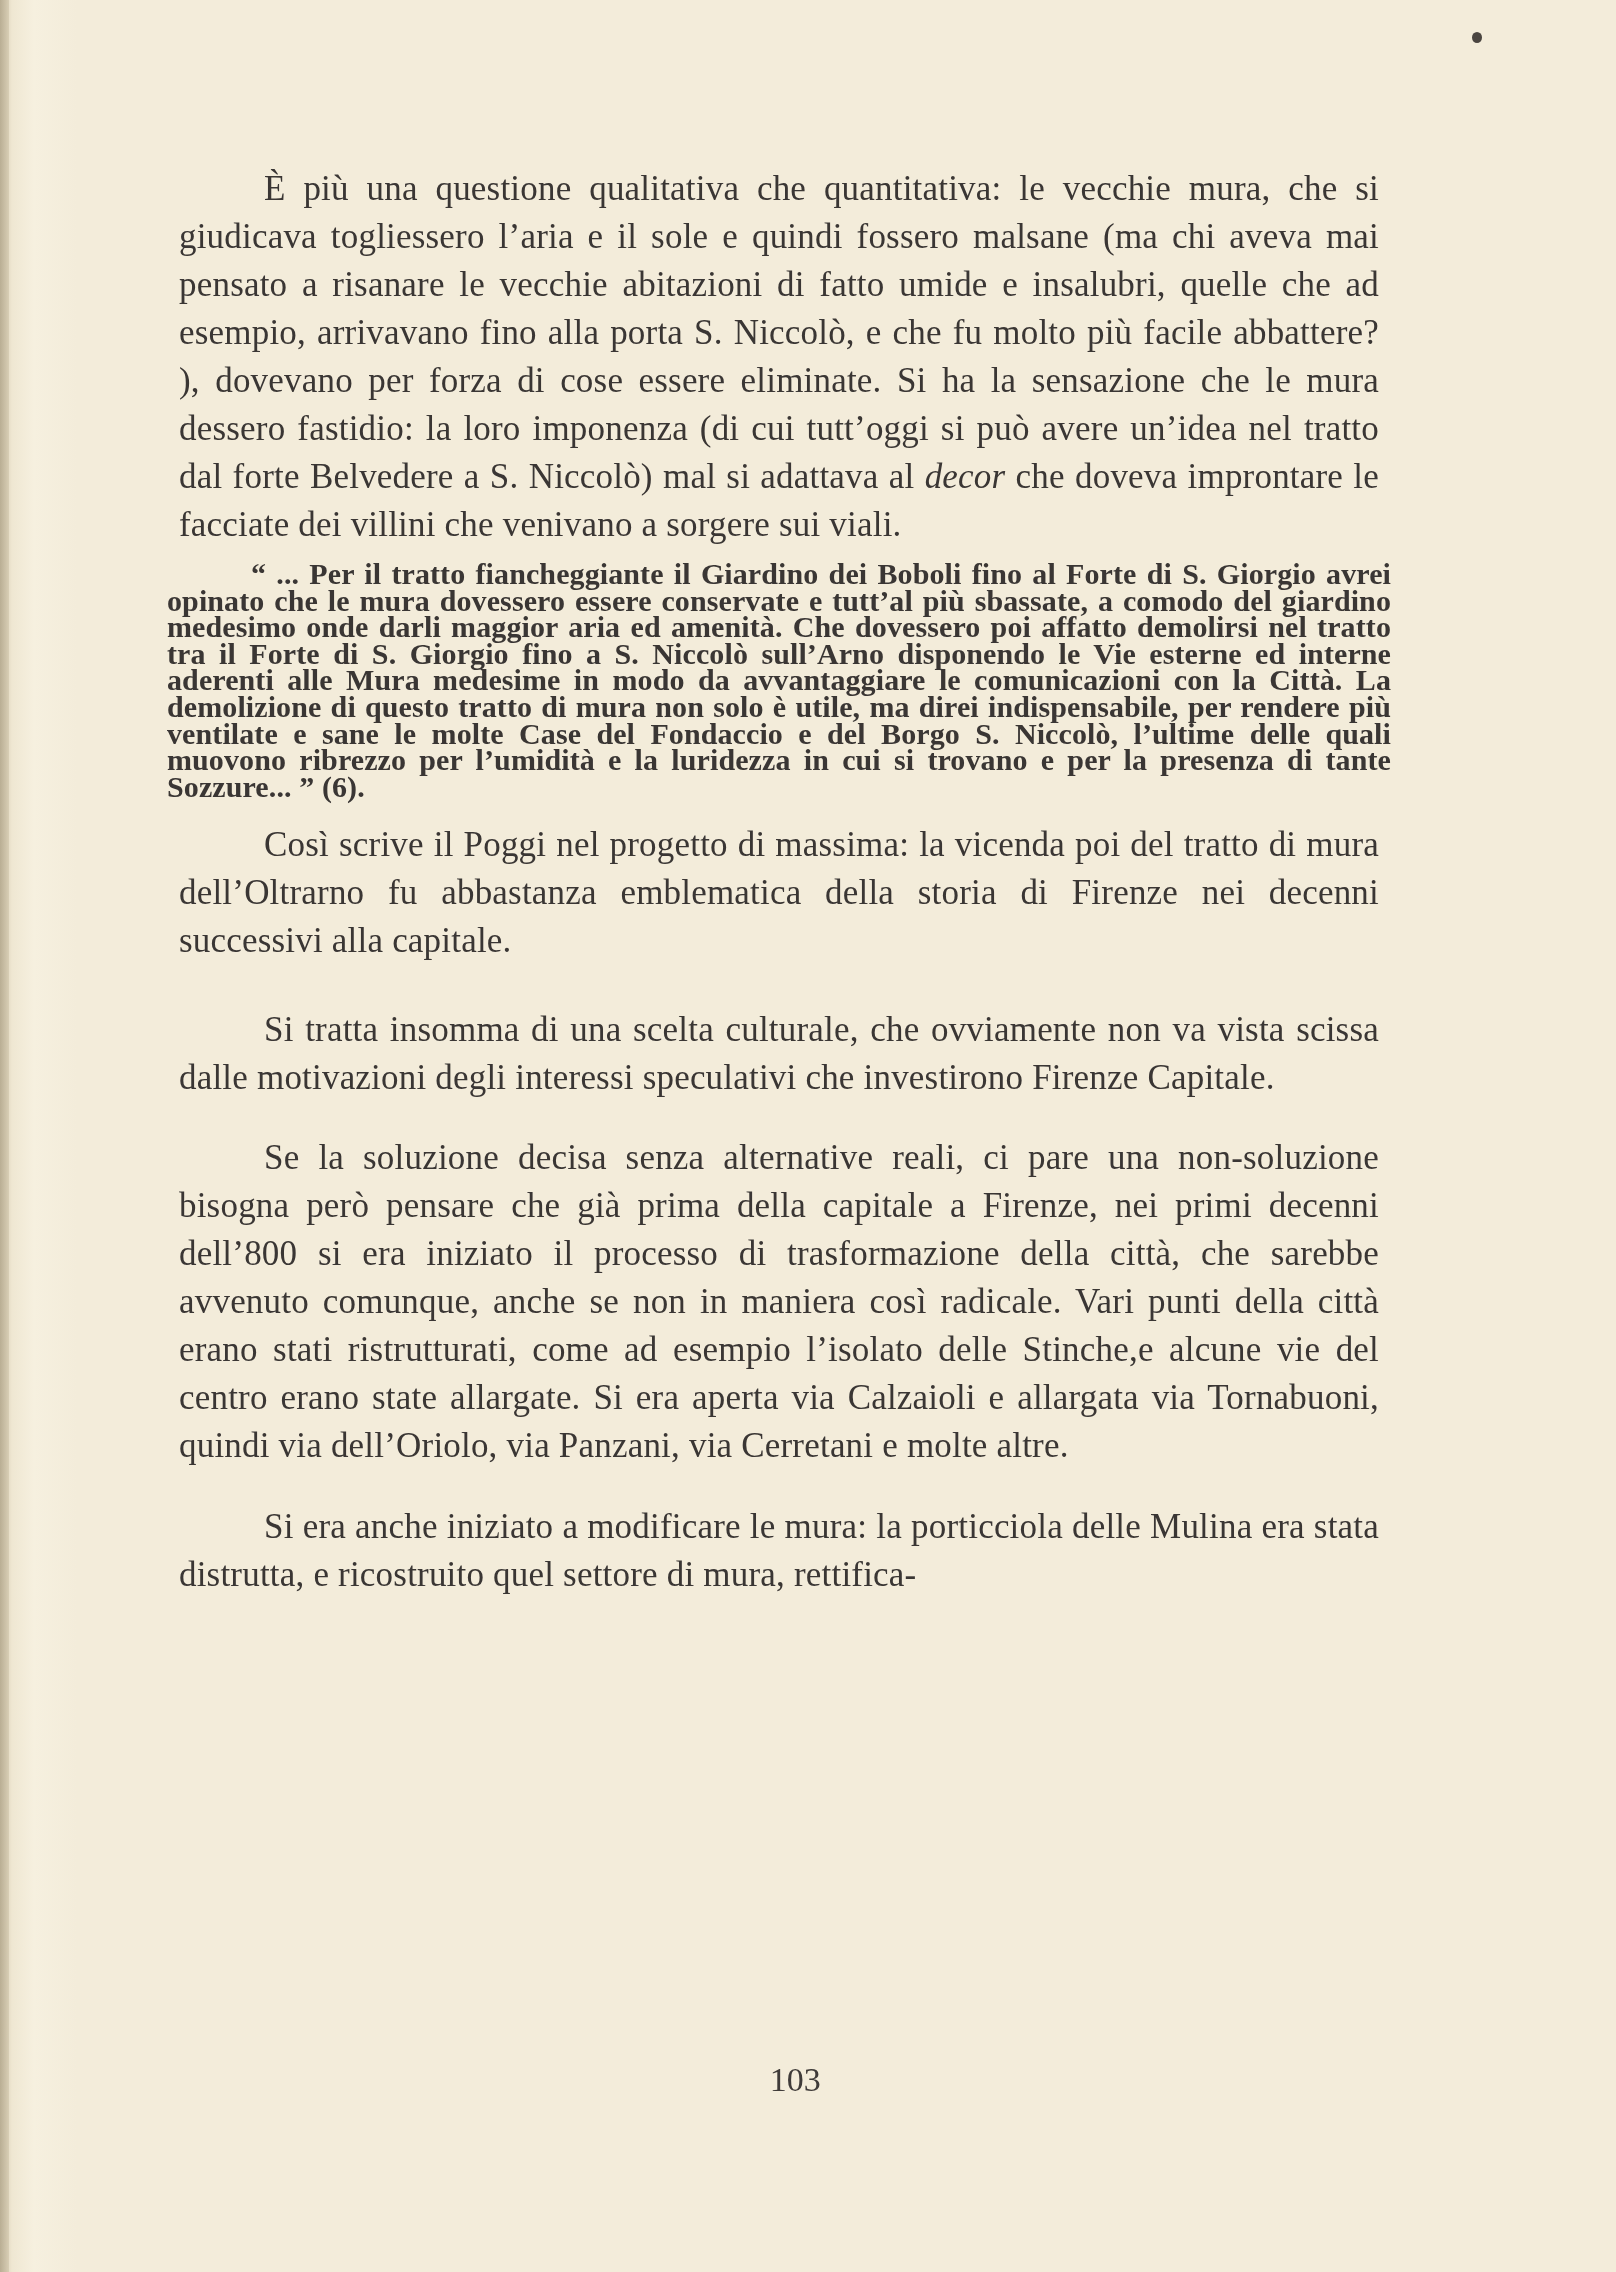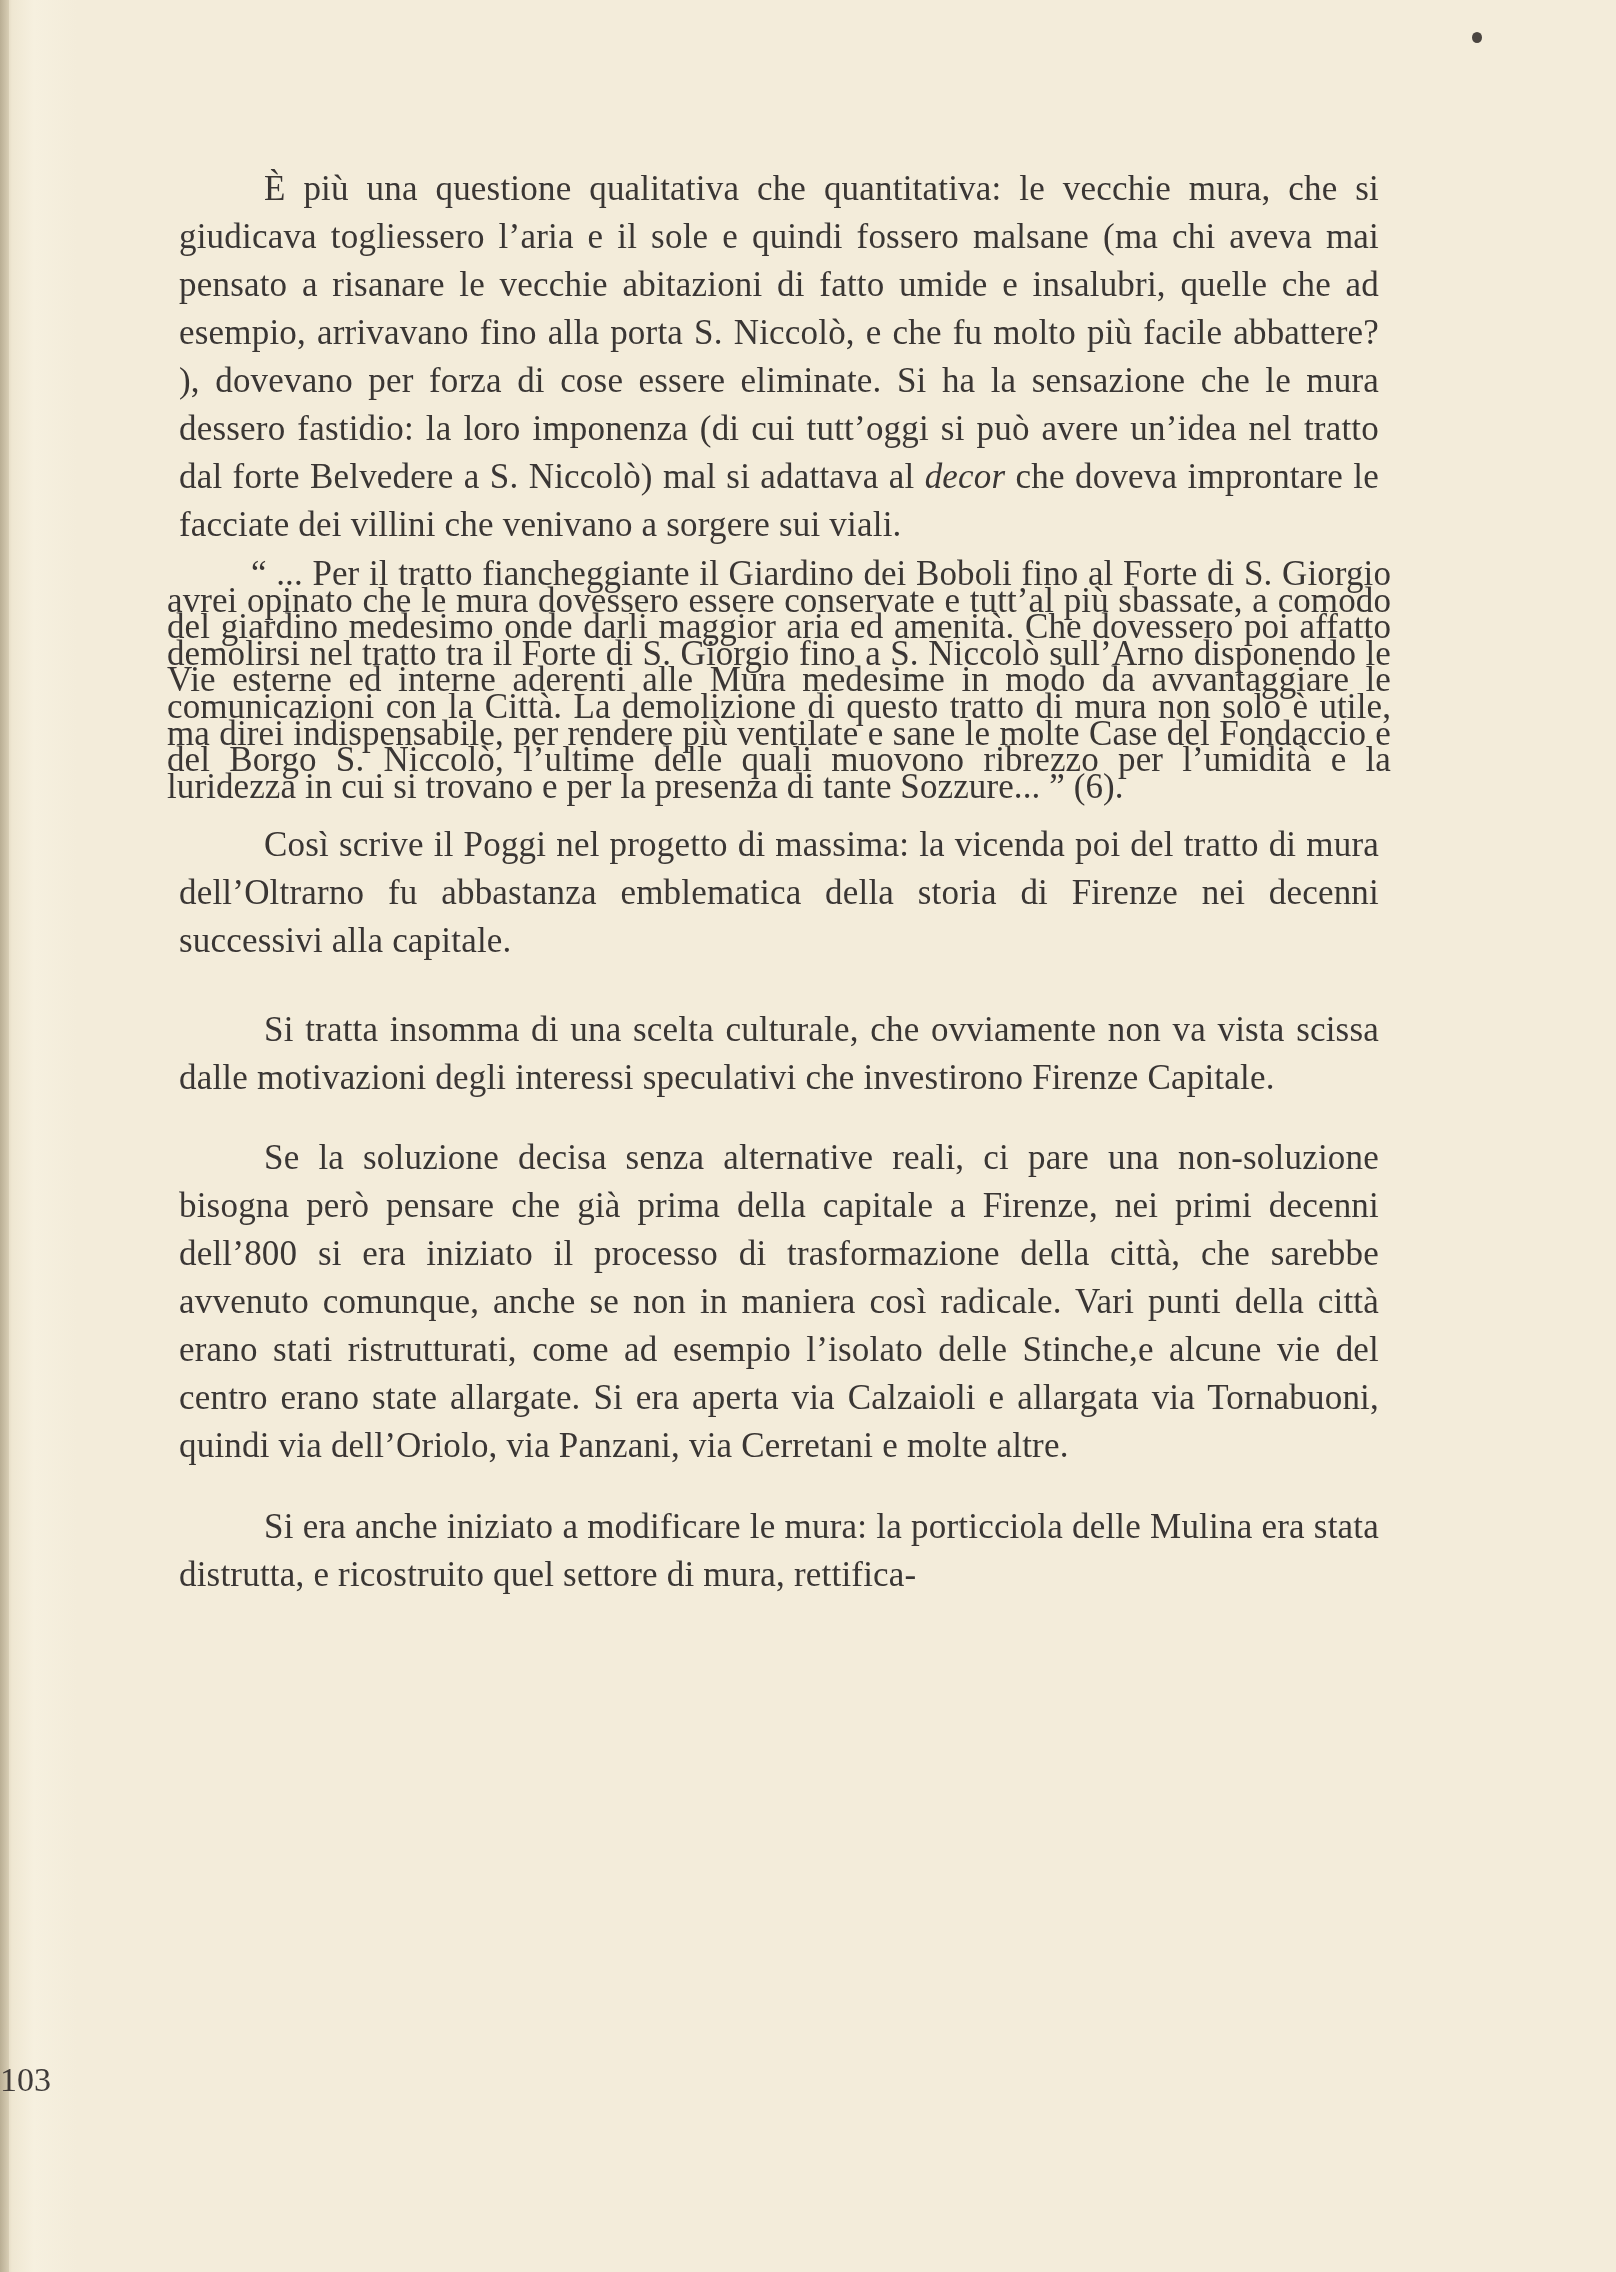--- a/index.html
+++ b/index.html
@@ -24,32 +24,33 @@
   }
   .para {
     font-size: 35px;
     line-height: 48px;
     text-align: justify;
     margin: 12px;
     letter-spacing: 0.2px;
   }
   .para.indent { text-indent: 85px; }
   .quote {
-    font-size: 35px;
+    font-size: 30px;
     line-height: 26.6px;
     text-align: justify;
     margin: 5.1px 0 0 0;
     letter-spacing: 0.1px;
+    font-weight: bold;
   }
   .quote.indent { text-indent: 84px; }
   .gap { height: 8.5px; }
   em { font-style: italic; }
   .page-number {
     position: absolute; left: 0; width: 1616px; top: 2061px;
-    text-align: left; font-size: 34px; color: #3f3b39;
+    text-align: center; font-size: 34px; color: #3f3b39;
     padding-right: 25.6px; box-sizing: border-box;
   }
 </style>
 </head>
 <body>
 
 <div class="page-edge"></div>
 <div class="spot" style="left:1472px; top:32px; width:10.2px; height:11px;"></div>
 
 <div class="text-block" style="top:153px;">

